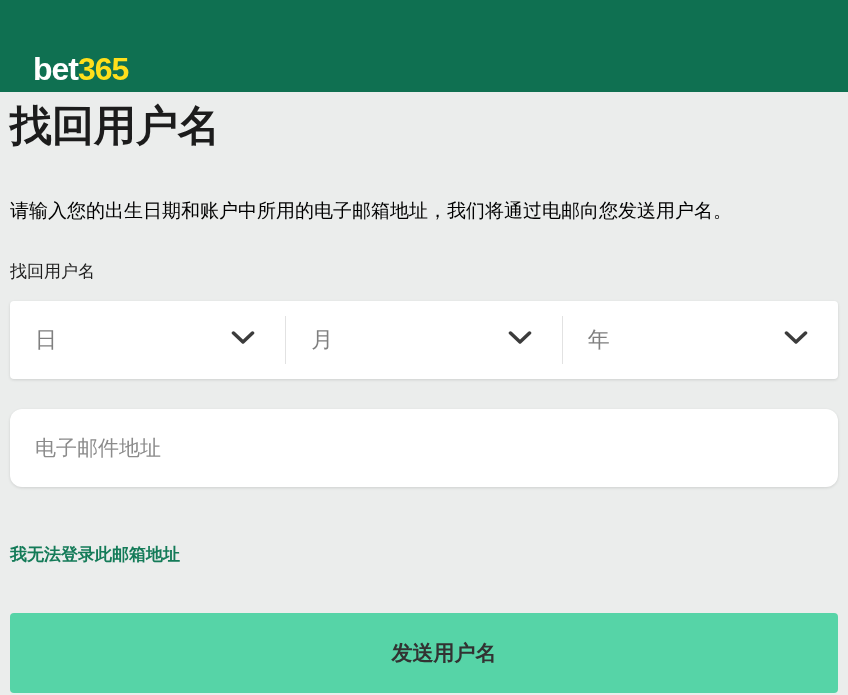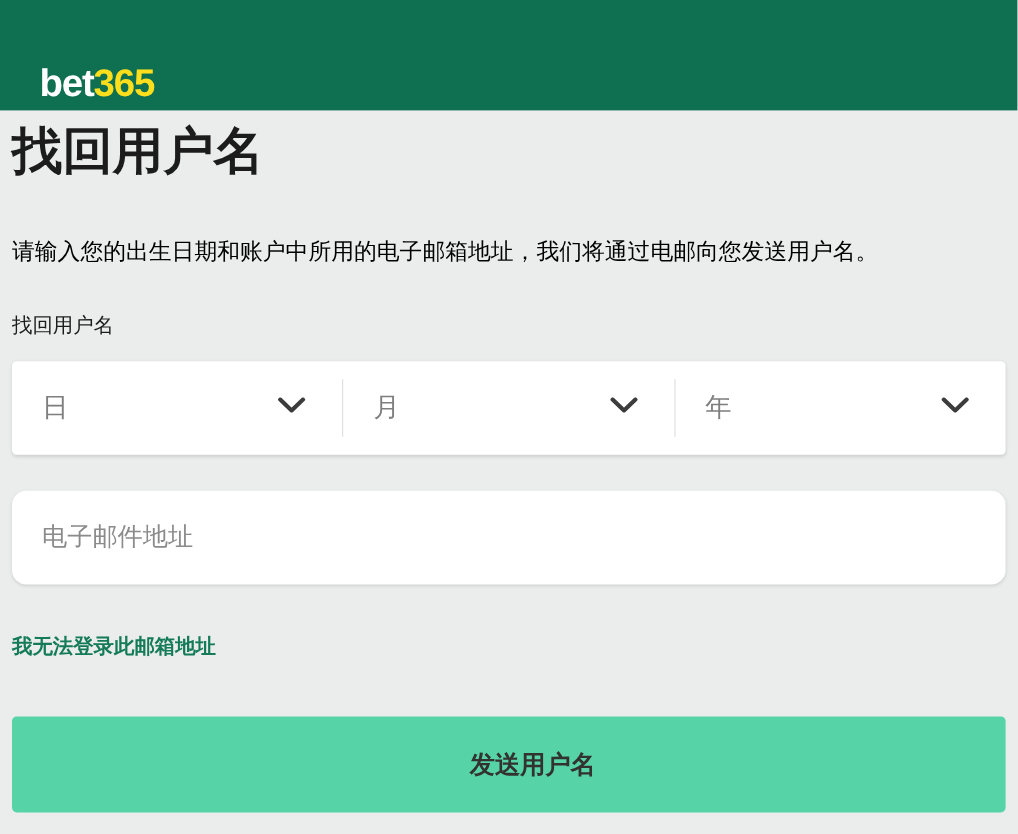--- a/index.html
+++ b/index.html
@@ -99,21 +99,21 @@
     font-size: 21px;
     color: #333333;
   }
   .email-box input::placeholder {
     color: #8b8b8b;
     opacity: 1;
   }
 
   .cant-access-link {
     display: inline-block;
-    margin-top: 42px;
+    margin-top: 58px;
     font-size: 17px;
     line-height: 20px;
     font-weight: 700;
     color: #147b58;
     text-decoration: none;
     cursor: pointer;
   }
 
   .send-button {
     margin-top: 48px;

